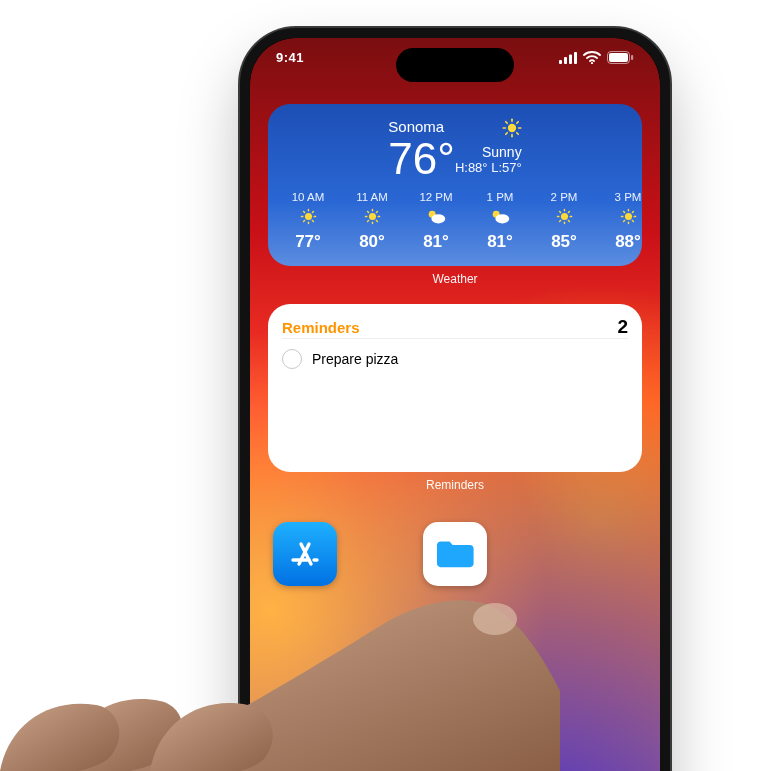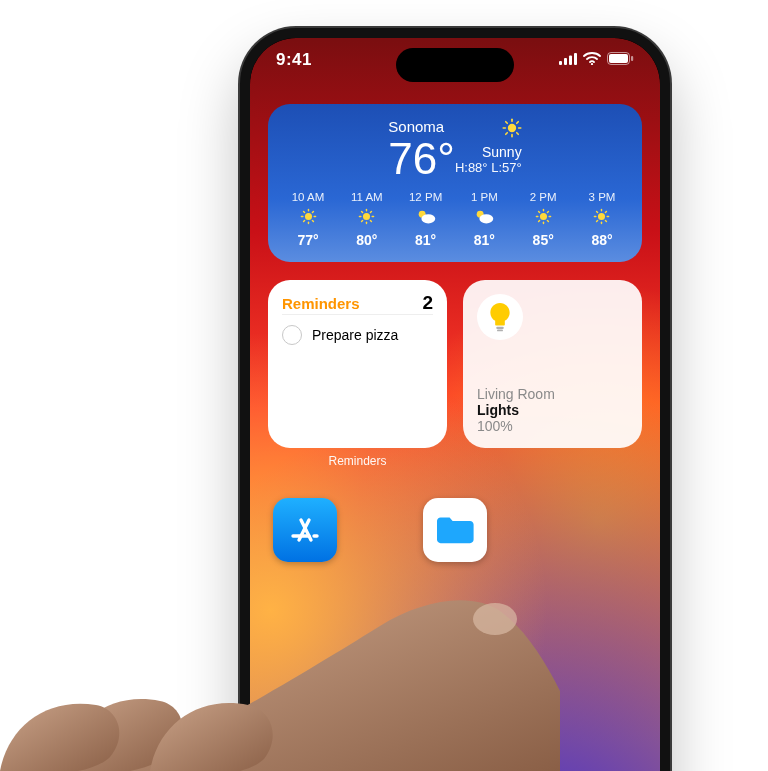--- a/index.html
+++ b/index.html
@@ -46,42 +46,42 @@
     z-index: 50;
   }
   .status-bar {
     position: absolute;
     top: 12px; left: 0; right: 0;
     display: flex; justify-content: space-between;
     padding: 0 26px;
     font-weight: 600;
     z-index: 40;
   }
-  .status-time { font-size: 17px; letter-spacing: .5px; }
+  .status-time { font-size: 13px; letter-spacing: .5px; }
   .status-icons { display:flex; align-items:center; gap:6px; }
 
   .content { position:absolute; top:66px; left:18px; right:18px; }
 
   
   .weather {
     background: linear-gradient(180deg, #1d4fb5 0%, #2a67d4 60%, #5b8de0 100%);
     border-radius: 22px;
     padding: 14px 16px 14px 16px;
     color:#fff;
   }
   .weather-top { display:flex; justify-content:center; }
   .w-location { font-size:15px; }
   .w-temp { font-size:44px; font-weight:300; line-height:1; margin-top:2px; }
   .w-right { text-align:right; font-size:12px; }
   .w-cond { font-size:14px; font-weight:500; }
   .w-hilo { font-size:13px; opacity:.95; }
-  .w-hours { display:flex; justify-content:space-between; margin-top:10px; font-size:11.5px; }
+  .w-hours { display:flex; justify-content:space-between; margin-top:10px; font-size:11.5px;gap:16px; }
   .w-hour { display:flex; flex-direction:column; align-items:center; gap:5px; min-width:48px; }
   .w-hour .lbl { opacity:.9; }
-  .w-hour .t { font-weight:600; font-size:14px; }
+  .w-hour .t { font-weight:600; font-size:17px; }
   .widget-caption { text-align:center; font-size:12px; margin-top:6px; color:#fff; opacity:.95; }
 
   .row2 { display:flex; gap:16px; margin-top:18px; }
 
   .reminders {
     flex:1;
     background:#fff;
     border-radius:22px;
     padding:12px 14px;
     color:#000;
@@ -279,52 +279,37 @@
                     <line x1="5" y1="5" x2="6.5" y2="6.5"></line>
                     <line x1="17.5" y1="17.5" x2="19" y2="19"></line>
                     <line x1="5" y1="19" x2="6.5" y2="17.5"></line>
                     <line x1="17.5" y1="6.5" x2="19" y2="5"></line>
                   </g>
                 </svg></span>
             <span class="t">88°</span>
           </div>
         </div>
       </div>
+      <div class="widget-caption">Weather</div>
 
       <div class="row2">
         <div style="flex:1">
           <div class="reminders">
             <div class="rem-head">
               <span class="rem-title">Reminders</span>
               <span class="rem-count">2</span>
             </div>
             <div class="rem-item">
               <span class="rem-circle"></span>
               <span>Prepare pizza</span>
             </div>
           </div>
           <div class="widget-caption">Reminders</div>
         </div>
 
-        <div style="flex:1">
-          <div class="home-tile">
-            <div class="bulb-wrap">
-              <svg width="26" height="30" viewBox="0 0 24 28">
-                  <path fill="#ffcc00" d="M12 1c-5 0-9 4-9 9 0 3.3 1.8 6 4.5 7.6V21c0 .6.4 1 1 1h7c.6 0 1-.4 1-1v-3.4C19.2 16 21 13.3 21 10c0-5-4-9-9-9z"></path>
-                  <rect x="8.5" y="23" width="7" height="2.2" rx="1" fill="#b0b0b0"></rect>
-                  <rect x="9.2" y="25.6" width="5.6" height="1.8" rx=".9" fill="#b0b0b0"></rect>
-                </svg>
-            </div>
-            <div class="home-meta">
-              <div class="home-room">Living Room</div>
-              <div class="home-name">Lights</div>
-              <div class="home-val">100%</div>
-            </div>
-          </div>
-        </div>
       </div>
 
       <div class="dock-row">
         <div class="app">
           <div class="app-icon icon-appstore">
             <svg width="40" height="40" viewBox="0 0 40 40">
                 <g stroke="#fff" stroke-width="3.4" stroke-linecap="round">
                   <line x1="14" y1="30" x2="24" y2="10"></line>
                   <line x1="16" y1="10" x2="26" y2="30"></line>
                   <line x1="8" y1="26" x2="24" y2="26"></line>

